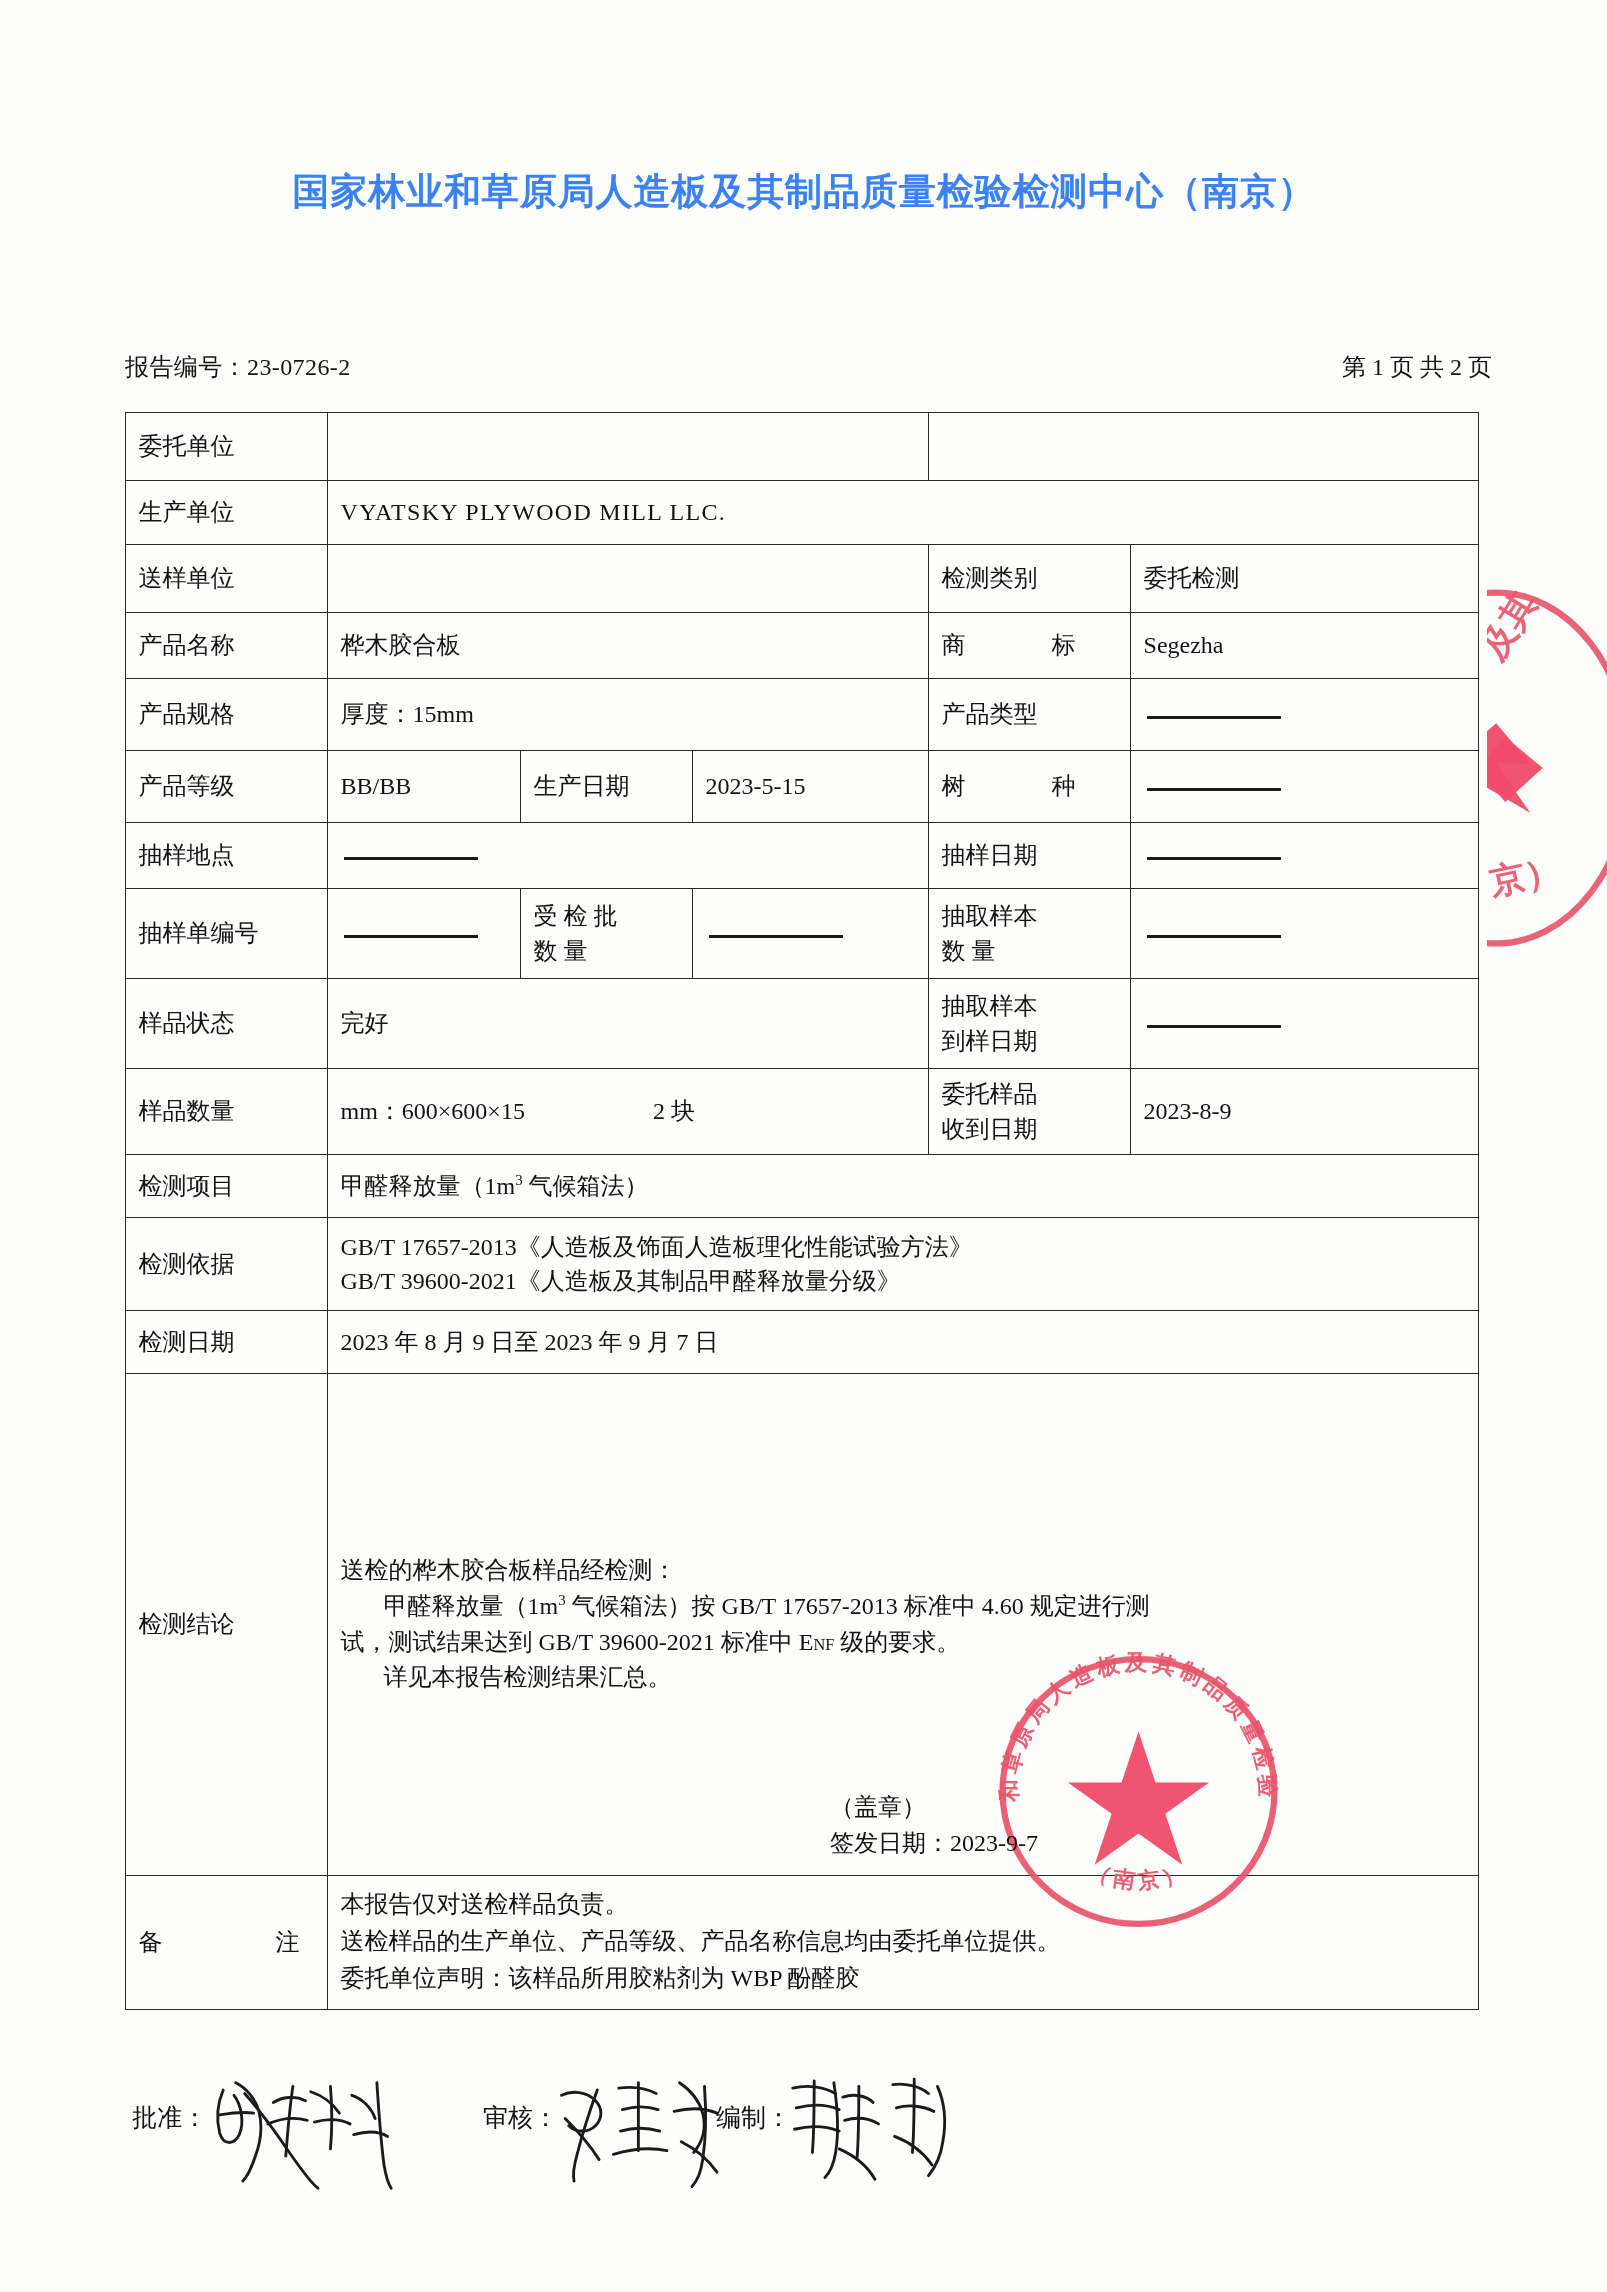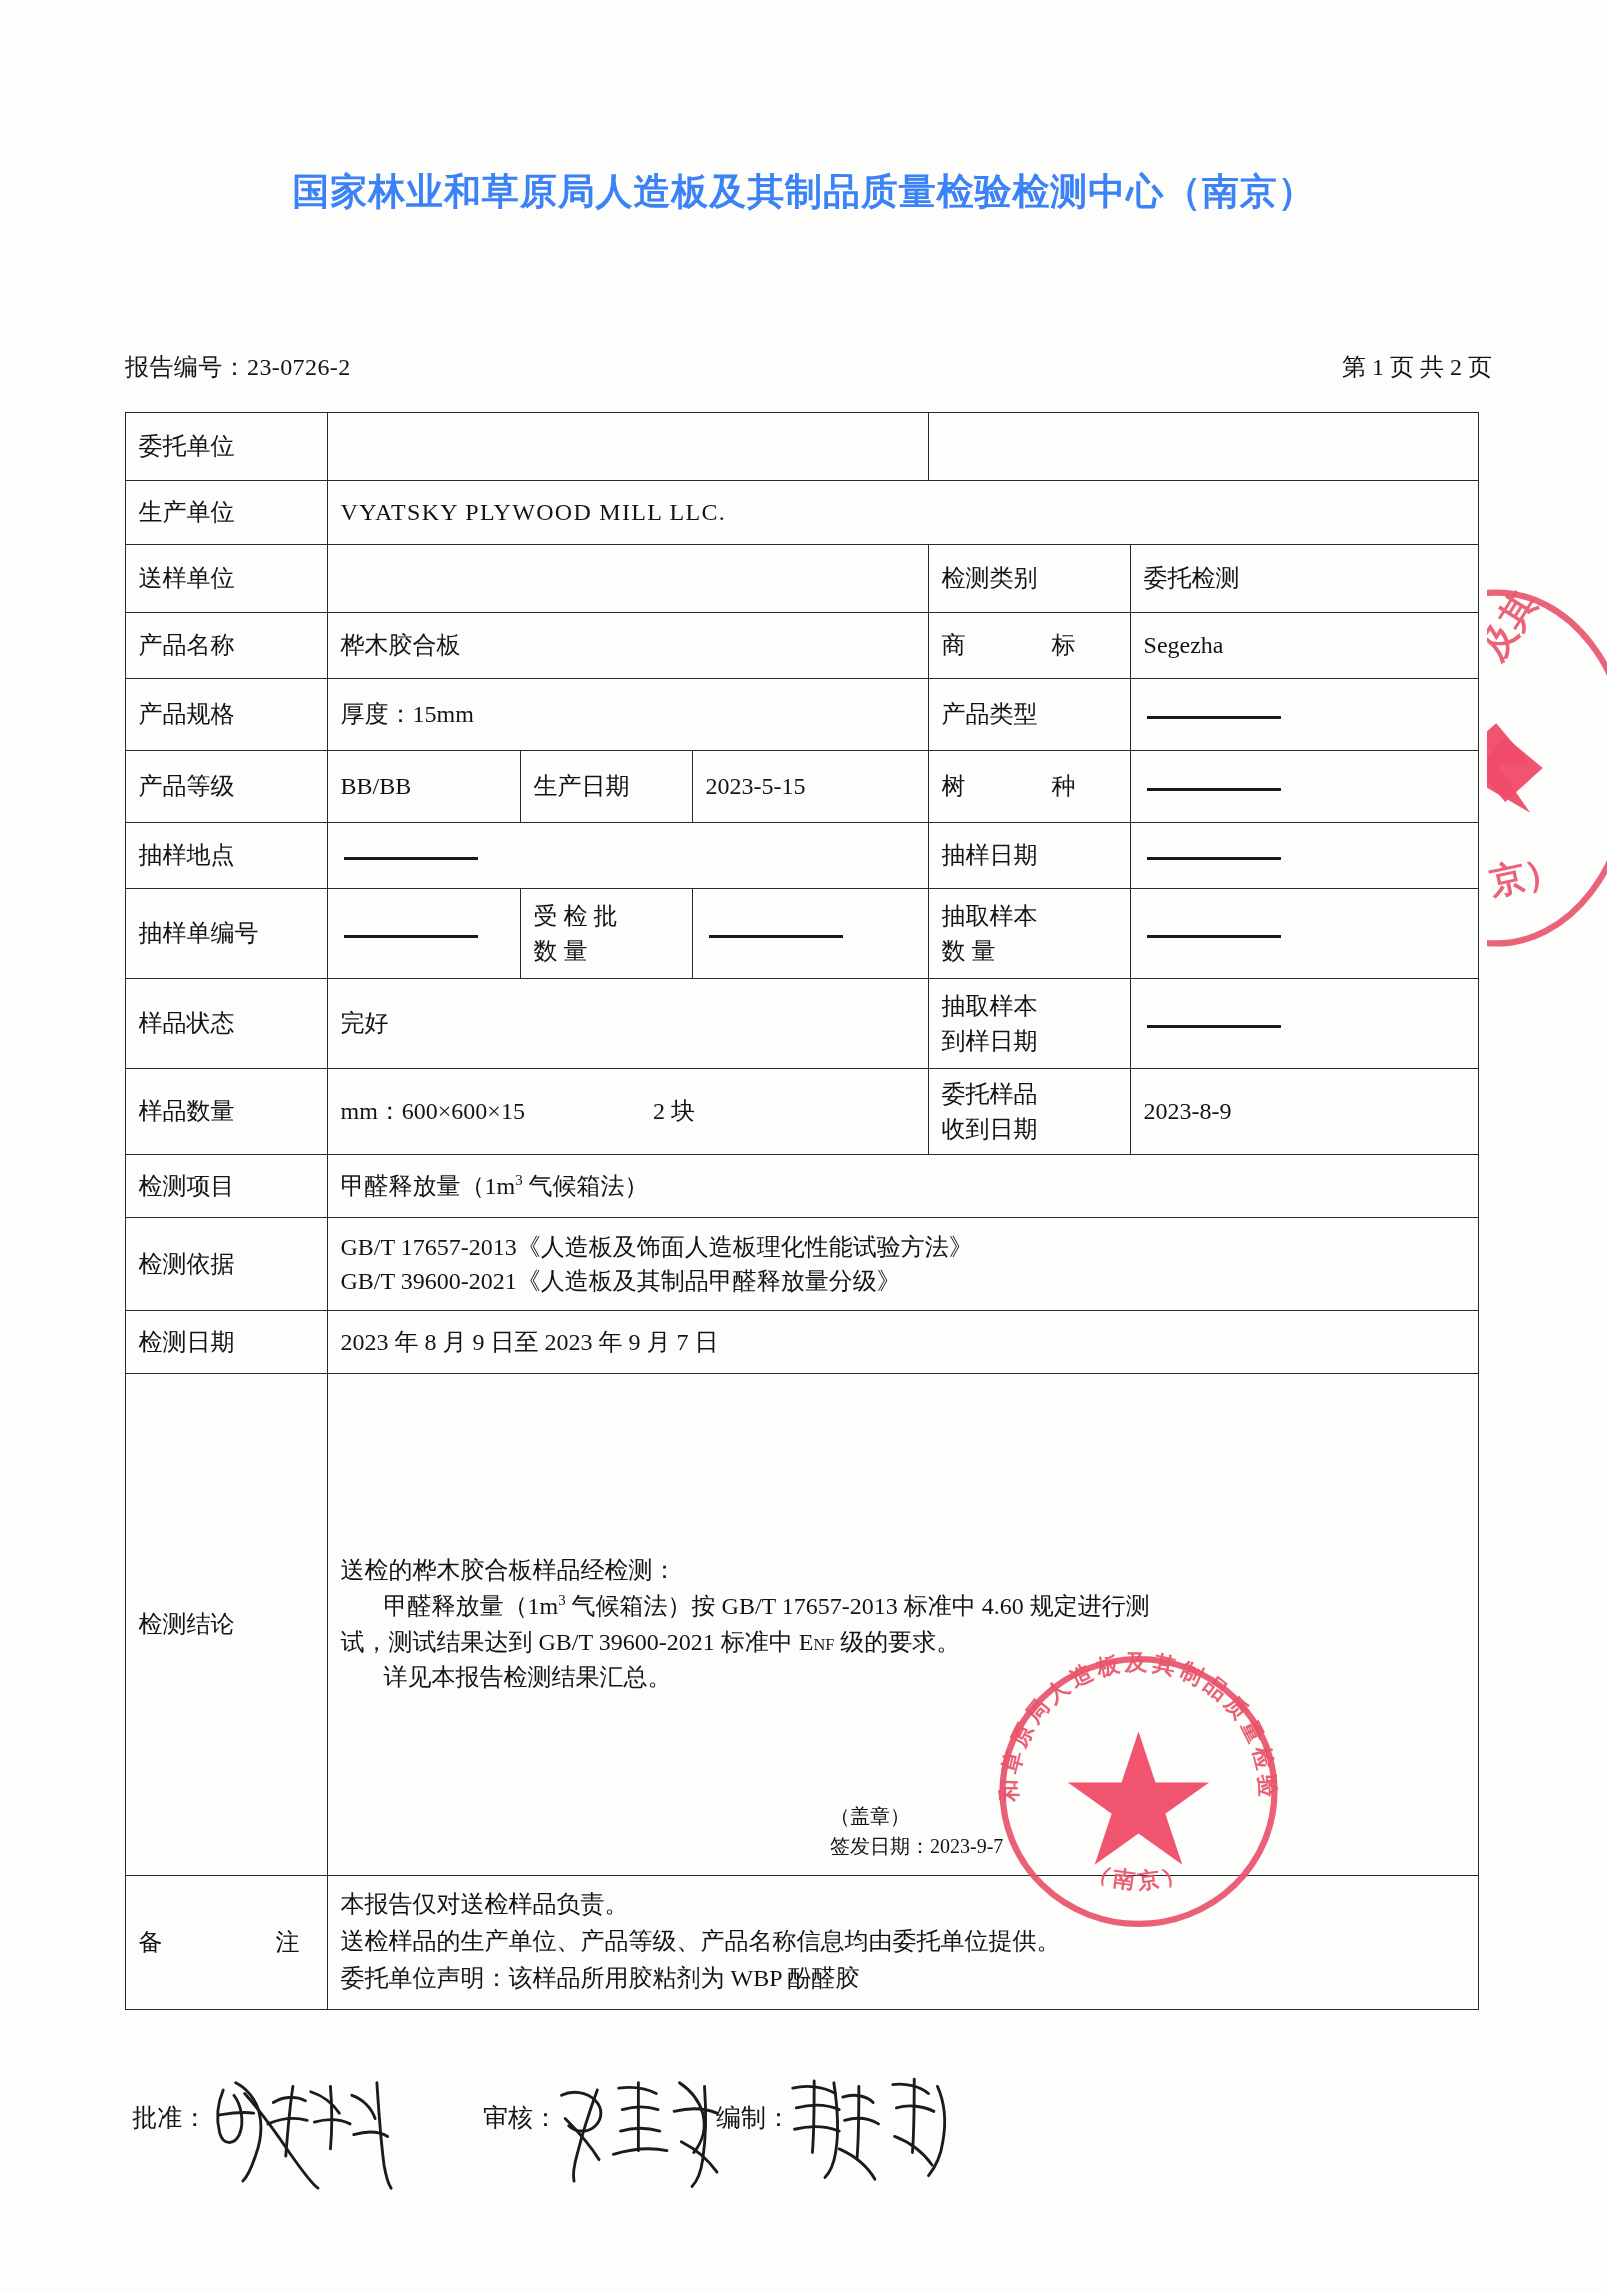--- a/index.html
+++ b/index.html
@@ -85,21 +85,21 @@
   .cell-concl p { margin:0 0 1.8px 0; }
   .indent { text-indent:43px; }
   sup { font-size:0.62em; vertical-align:super; }
   .sub-nf { font-size:0.68em; vertical-align:baseline; }
   .concl-label {
     vertical-align:middle;
   }
   .seal-text-block {
     position:absolute;
     left:502px; bottom:14.3px;
-    font-size:20px;
+    font-size:24px;
     line-height:1.5;
     z-index:3;
   }
   .remark-cell p { margin:0 0 2.7px 0; }
 
   
   .seal {
     position:absolute;
     left:982px; top:1635px;
     width:313px; height:313px;

